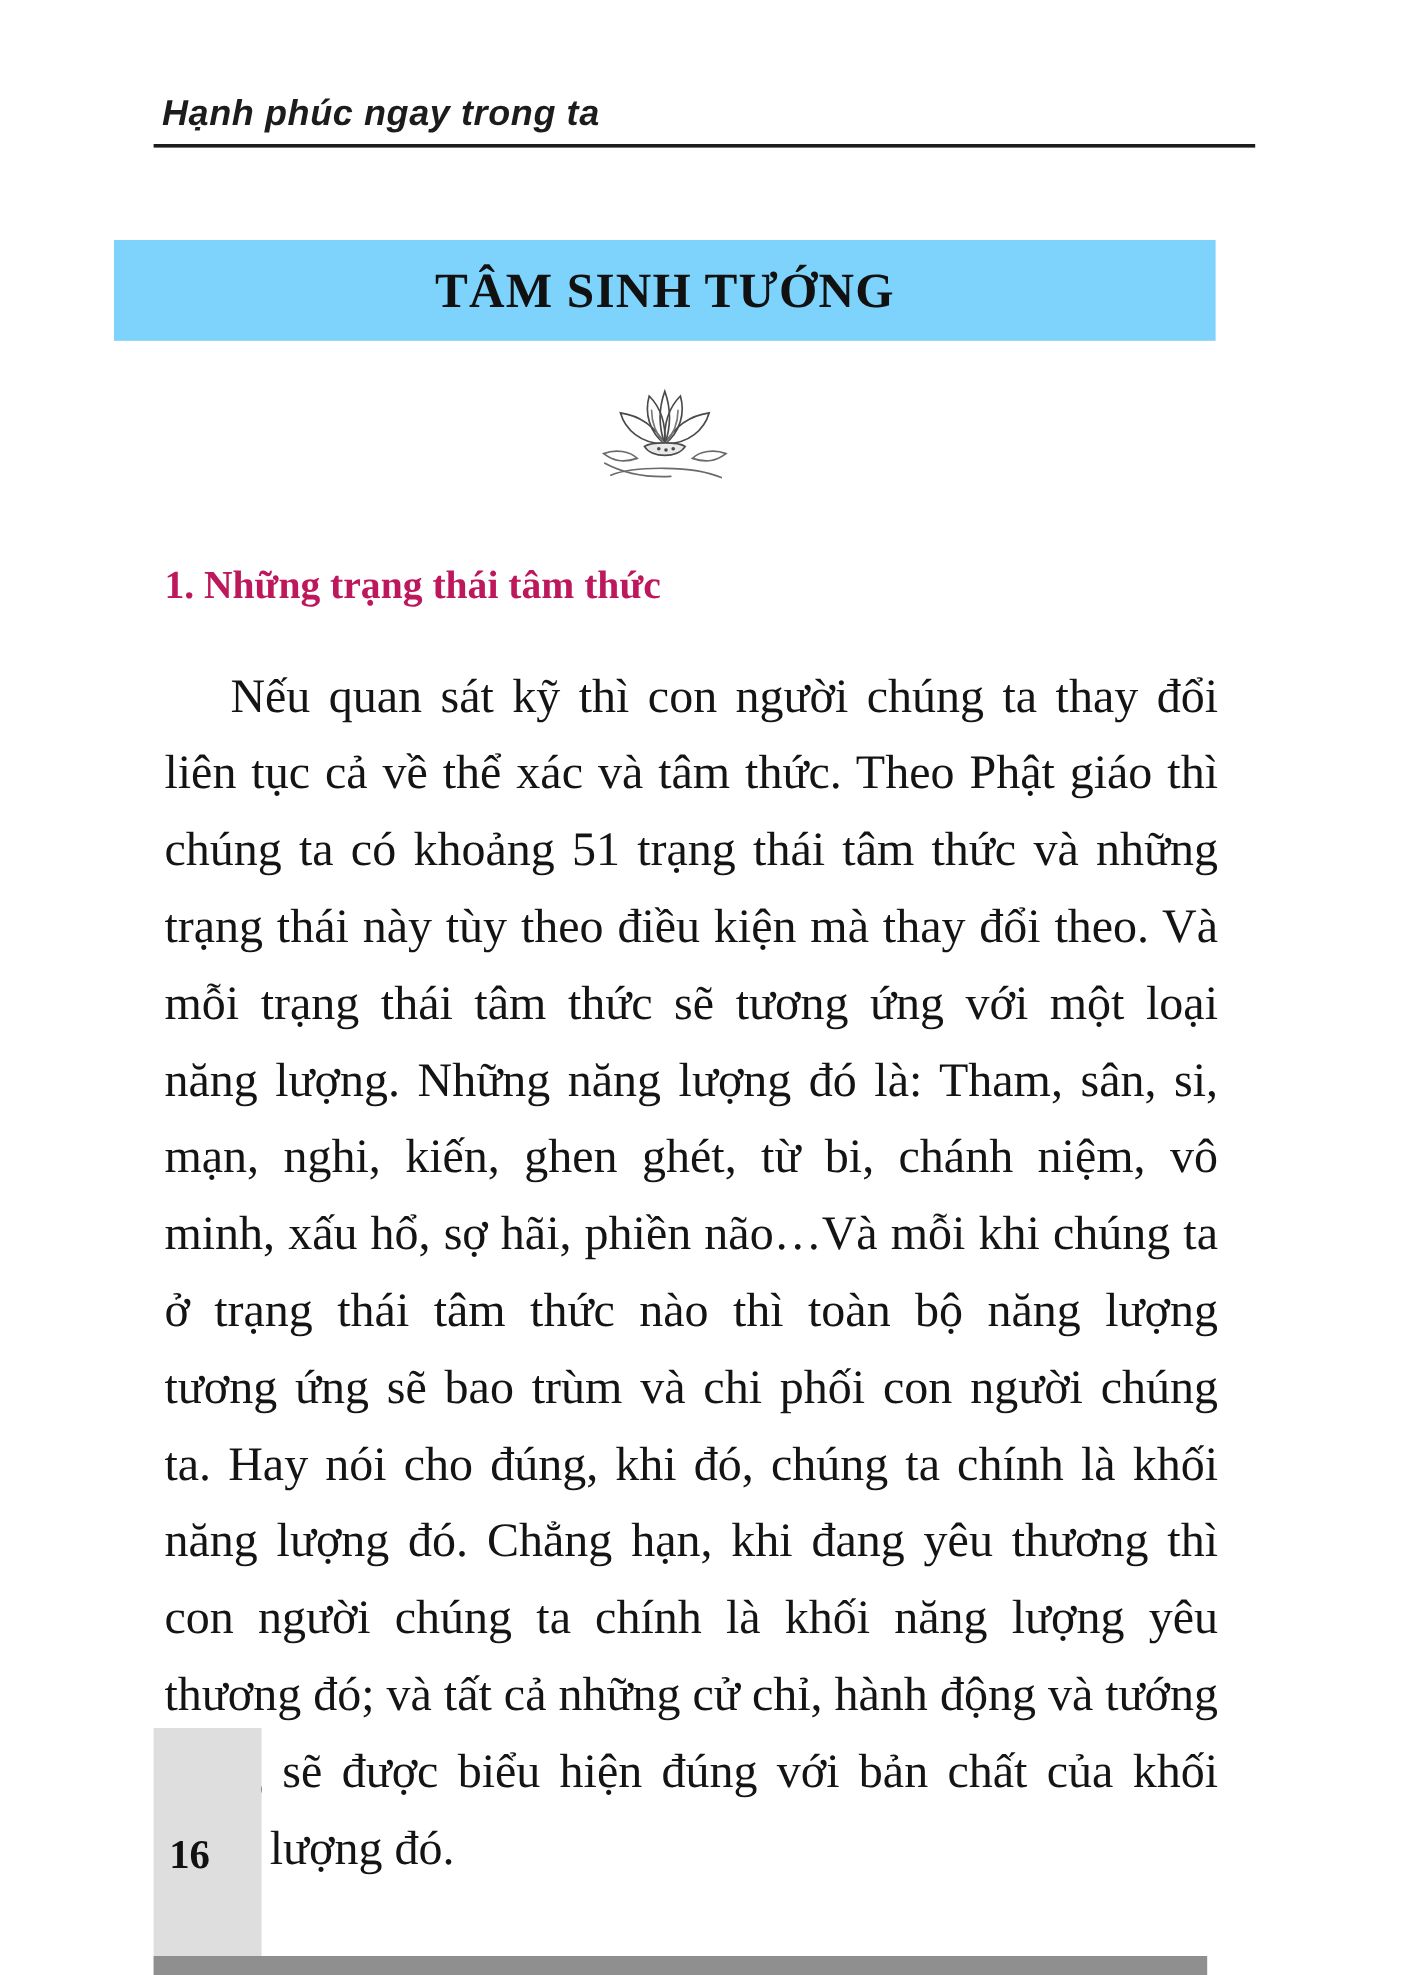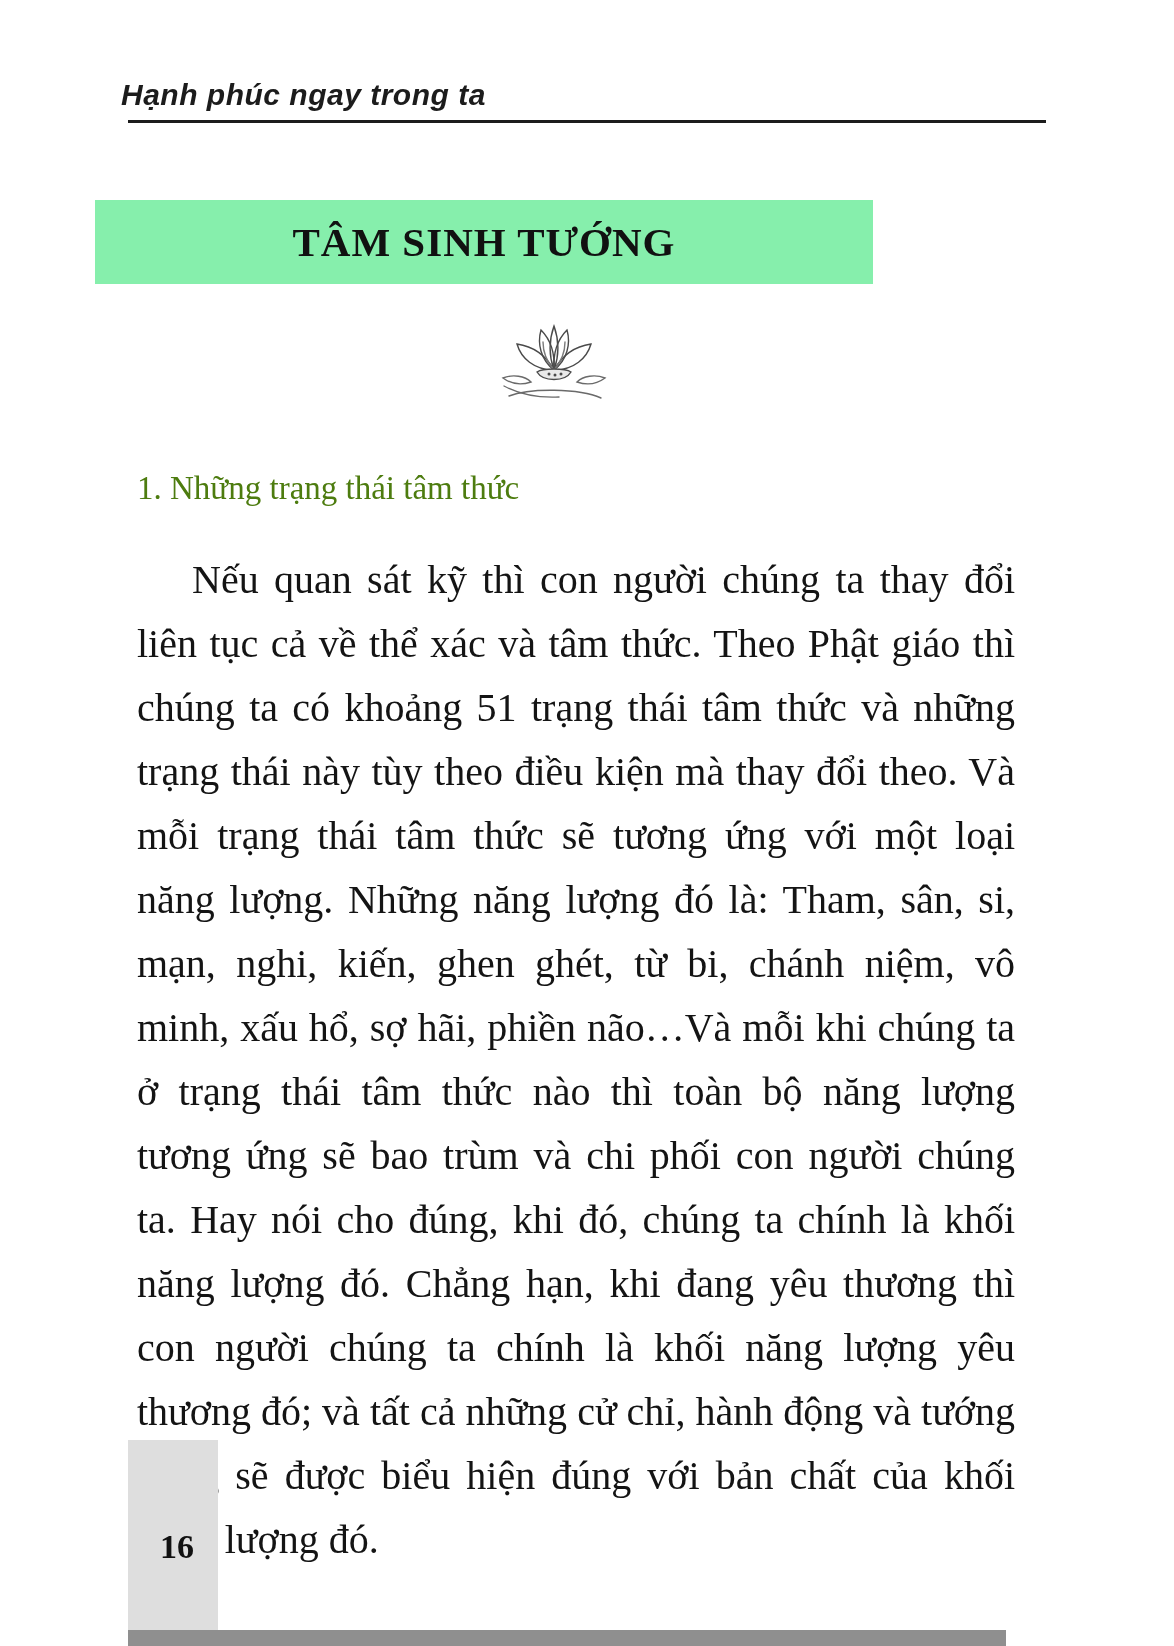--- a/index.html
+++ b/index.html
@@ -13,21 +13,21 @@
     height: 1646px;
     background: #ffffff;
     overflow: hidden;
     font-family: "Liberation Serif", "DejaVu Serif", serif;
     color: #1a1a1a;
   }
 
   
   .running-header {
     position: absolute;
-    left: 121px;
+    left: 135px;
     top: 78px;
     font-family: "Liberation Sans", "DejaVu Sans", sans-serif;
     font-style: italic;
     font-weight: 600;
     font-size: 30px;
     color: #1c1c1c;
     letter-spacing: 0.5px;
   }
   .header-rule {
     position: absolute;
@@ -36,23 +36,23 @@
     width: 918px;
     height: 3px;
     background: #1c1c1c;
   }
 
   
   .title-banner {
     position: absolute;
     left: 95px;
     top: 200px;
-    width: 778px;
+    width: 918px;
     height: 84px;
-    background: #86efac;
+    background: #7dd3fc;
     display: flex;
     align-items: center;
     justify-content: center;
   }
   .title-banner .chapter-title {
     font-family: "Liberation Serif", "DejaVu Serif", serif;
     font-weight: 700;
     font-size: 41px;
     letter-spacing: 1px;
     color: #111111;
@@ -71,23 +71,23 @@
     width: 150px;
     height: 100px;
   }
 
   
   .section-heading {
     position: absolute;
     left: 137px;
     top: 470px;
     width: 880px;
-    font-weight: 400;
+    font-weight: 700;
     font-size: 33px;
-    color: #4d7c0f;
+    color: #be185d;
   }
 
   
   .body-text {
     position: absolute;
     left: 137px;
     top: 548px;
     width: 878px;
     font-size: 40px;
     line-height: 64px;
@@ -104,21 +104,21 @@
   .footer-band {
     position: absolute;
     left: 128px;
     top: 1440px;
     width: 90px;
     height: 206px;
     background: #dedede;
   }
   .page-number {
     position: absolute;
-    left: 160px;
+    left: 141px;
     top: 1528px;
     font-weight: 700;
     font-size: 34px;
     color: #111111;
   }
   .footer-bar {
     position: absolute;
     left: 128px;
     top: 1630px;
     width: 878px;

